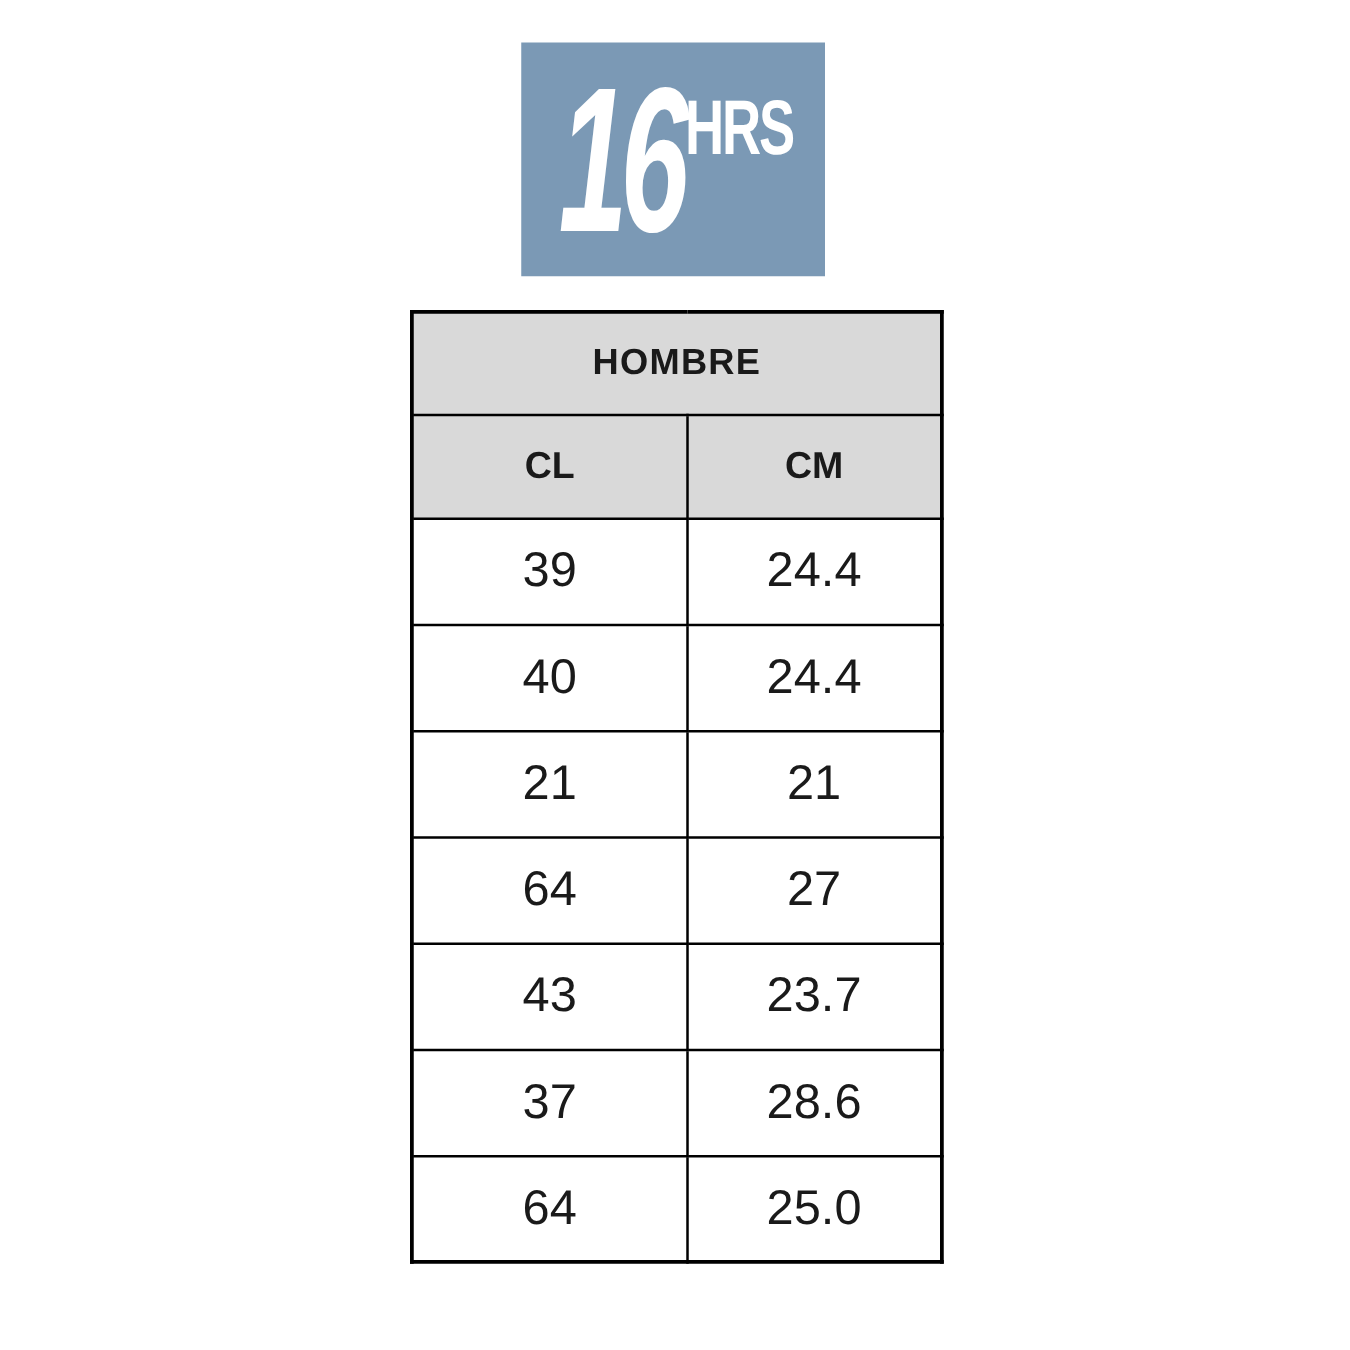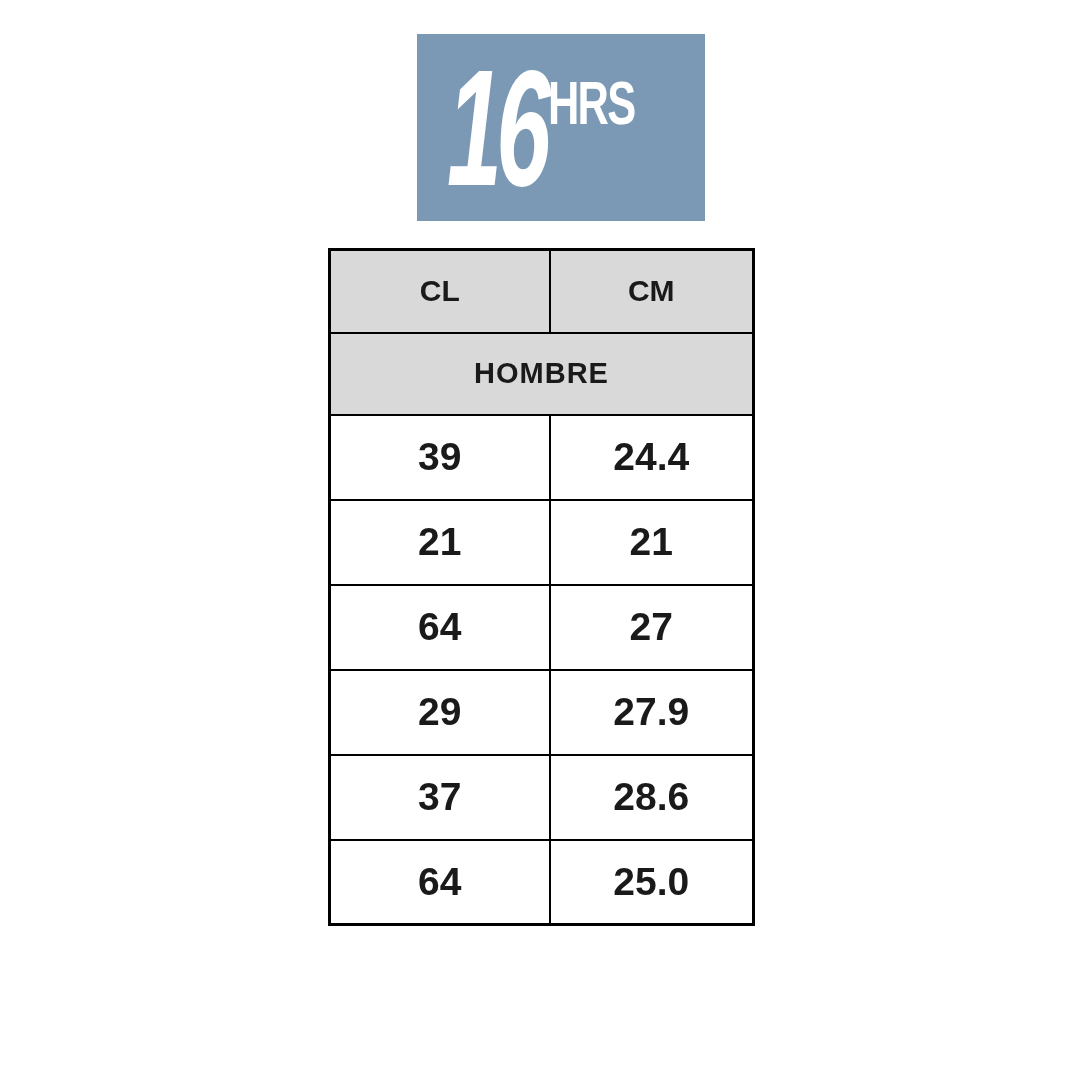--- a/index.html
+++ b/index.html
@@ -13,21 +13,21 @@
   .canvas {
     position: absolute; left: 0; top: 0;
     width: 1080px; height: 1080px;
     background: #ffffff;
   }
 
   
   .logo-box {
     position: absolute;
     left: 417px; top: 34px;
-    width: 288px; height: 187px;
+    width: 243px; height: 187px;
     background: #7b99b5;
     overflow: hidden;
   }
   .logo-16 {
     position: absolute;
     left: 30px; top: 12px;
     color: #ffffff;
     font-weight: bold;
     font-style: italic;
     font-size: 165px;
@@ -78,63 +78,67 @@
   .col-head {
     height: 83px;
     background: #d9d9d9;
     font-size: 30px;
     font-weight: bold;
   }
   .data-cell {
     height: 85px;
     background: #ffffff;
     font-size: 39px;
-    font-weight: bold;
+    font-weight: normal;
   }
 </style>
 </head>
 <body>
 
 <div class="canvas">
 
   <div class="logo-box">
     <span class="logo-16">16</span>
     <span class="logo-hrs">HRS</span>
   </div>
 
   <table class="size-table">
     <colgroup>
       <col class="col-cl">
       <col class="col-cm">
     </colgroup>
     <thead>
       <tr>
+        <th class="title-cell" colspan="2">HOMBRE</th>
+      </tr>
+      <tr>
         <th class="col-head">CL</th>
         <th class="col-head">CM</th>
-      </tr>
-      <tr>
-        <th class="title-cell" colspan="2">HOMBRE</th>
       </tr>
     </thead>
     <tbody>
       <tr>
         <td class="data-cell">39</td>
+        <td class="data-cell">24.4</td>
+      </tr>
+      <tr>
+        <td class="data-cell">40</td>
         <td class="data-cell">24.4</td>
       </tr>
       <tr>
         <td class="data-cell">21</td>
         <td class="data-cell">21</td>
       </tr>
       <tr>
         <td class="data-cell">64</td>
         <td class="data-cell">27</td>
       </tr>
       <tr>
-        <td class="data-cell">29</td>
-        <td class="data-cell">27.9</td>
+        <td class="data-cell">43</td>
+        <td class="data-cell">23.7</td>
       </tr>
       <tr>
         <td class="data-cell">37</td>
         <td class="data-cell">28.6</td>
       </tr>
       <tr>
         <td class="data-cell">64</td>
         <td class="data-cell">25.0</td>
       </tr>
     </tbody>

